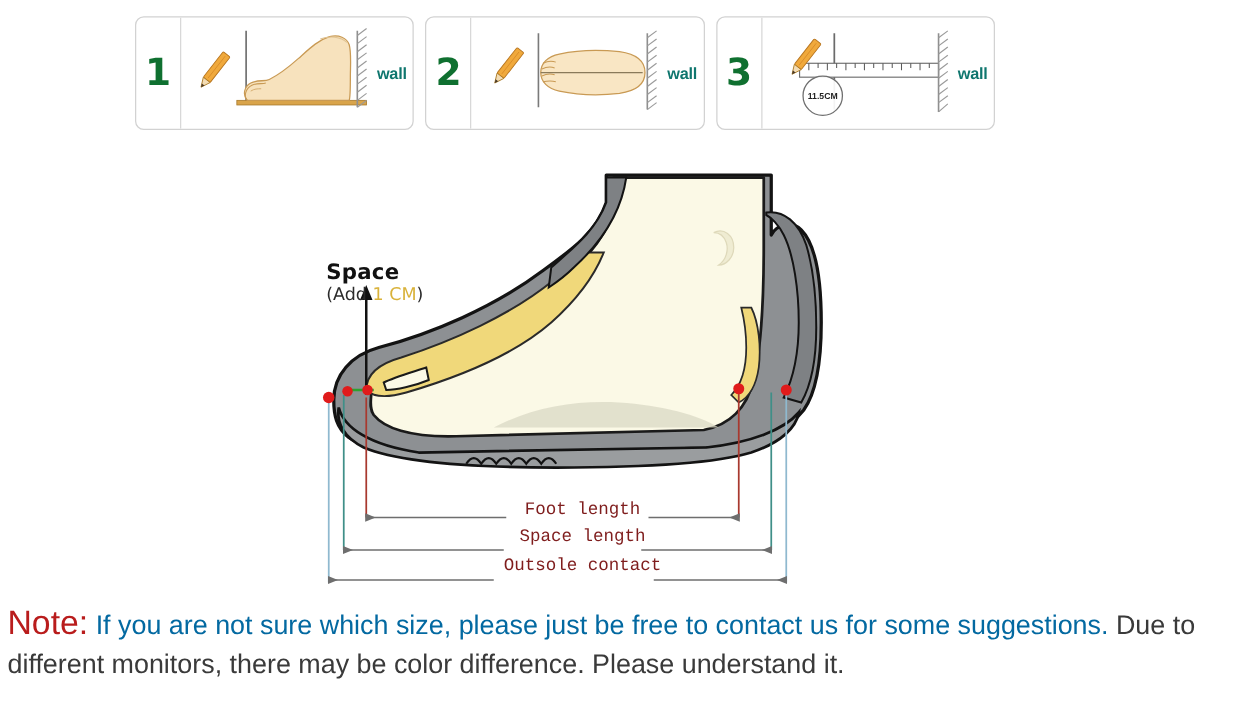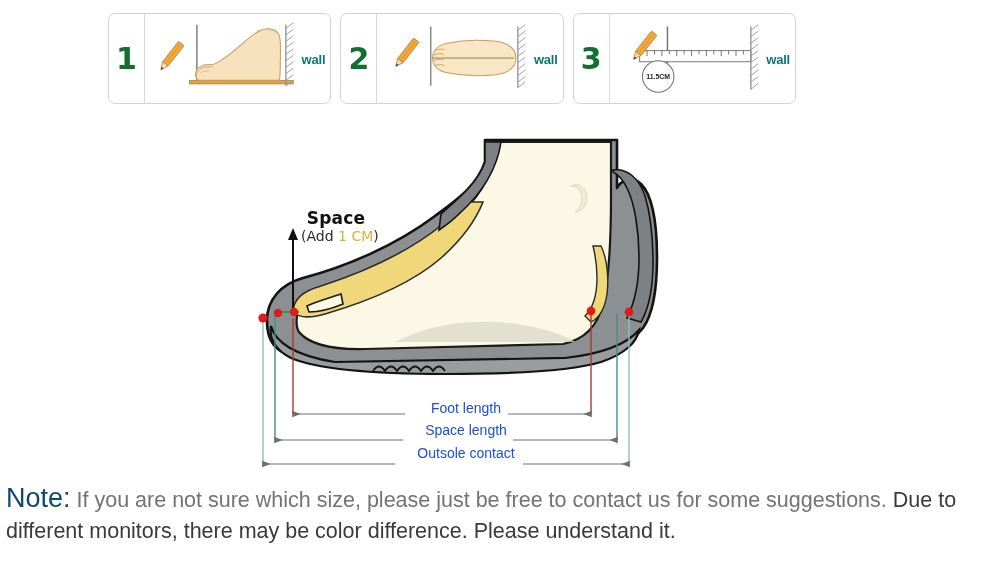--- a/index.html
+++ b/index.html
@@ -88,37 +88,35 @@
     text-align: left;
     line-height: 1.05;
   }
   .space-title {
     font-family: "DejaVu Sans", sans-serif;
     font-weight: bold;
     font-size: 17px;
     color: #111111;
     display: block;
     letter-spacing: 0.2px;
-    text-align: center;
   }
   .space-sub {
     font-family: "DejaVu Sans", sans-serif;
     font-size: 14px;
     color: #2b2b2b;
     display: block;
     margin-top: 1px;
-    margin-left: 40px;
   }
   .space-sub .cm { color: #d9b23a; }
 
   .meas-label {
     position: absolute;
-    font-family: Liberation Sans, sans-serif;
+    font-family: Liberation Mono, monospace;
     font-size: 14px;
-    color: #1d4ed8;
+    color: #7f1d1d;
     background: #ffffff;
     padding: 0 7px;
     white-space: nowrap;
     transform: translateX(-50%);
     text-align: right;
   }
   #label-foot   { left: 466px; top: 400px; }
   #label-insole { left: 466px; top: 422px; }
   #label-outsole{ left: 466px; top: 445px; }
 
@@ -127,25 +125,25 @@
     position: absolute;
     left: 6px;
     top: 461px;
     width: 990px;
     font-family: "Liberation Sans", sans-serif;
     font-size: 21.5px;
     line-height: 31px;
     color: #3a3a3a;
   }
   #note .note-kw {
-    color: #0c4a6e;
+    color: #b91c1c;
     font-size: 27px;
     letter-spacing: 0px;
   }
-  #note .note-magenta { color: #737373; }
+  #note .note-magenta { color: #0369a1; }
   #note .note-dark { color: #3a3a3a; }
 </style>
 </head>
 <body>
 
 <div id="steps">
 
   <div class="step-panel">
     <div class="step-num-cell">
       <span class="step-num">1</span>

